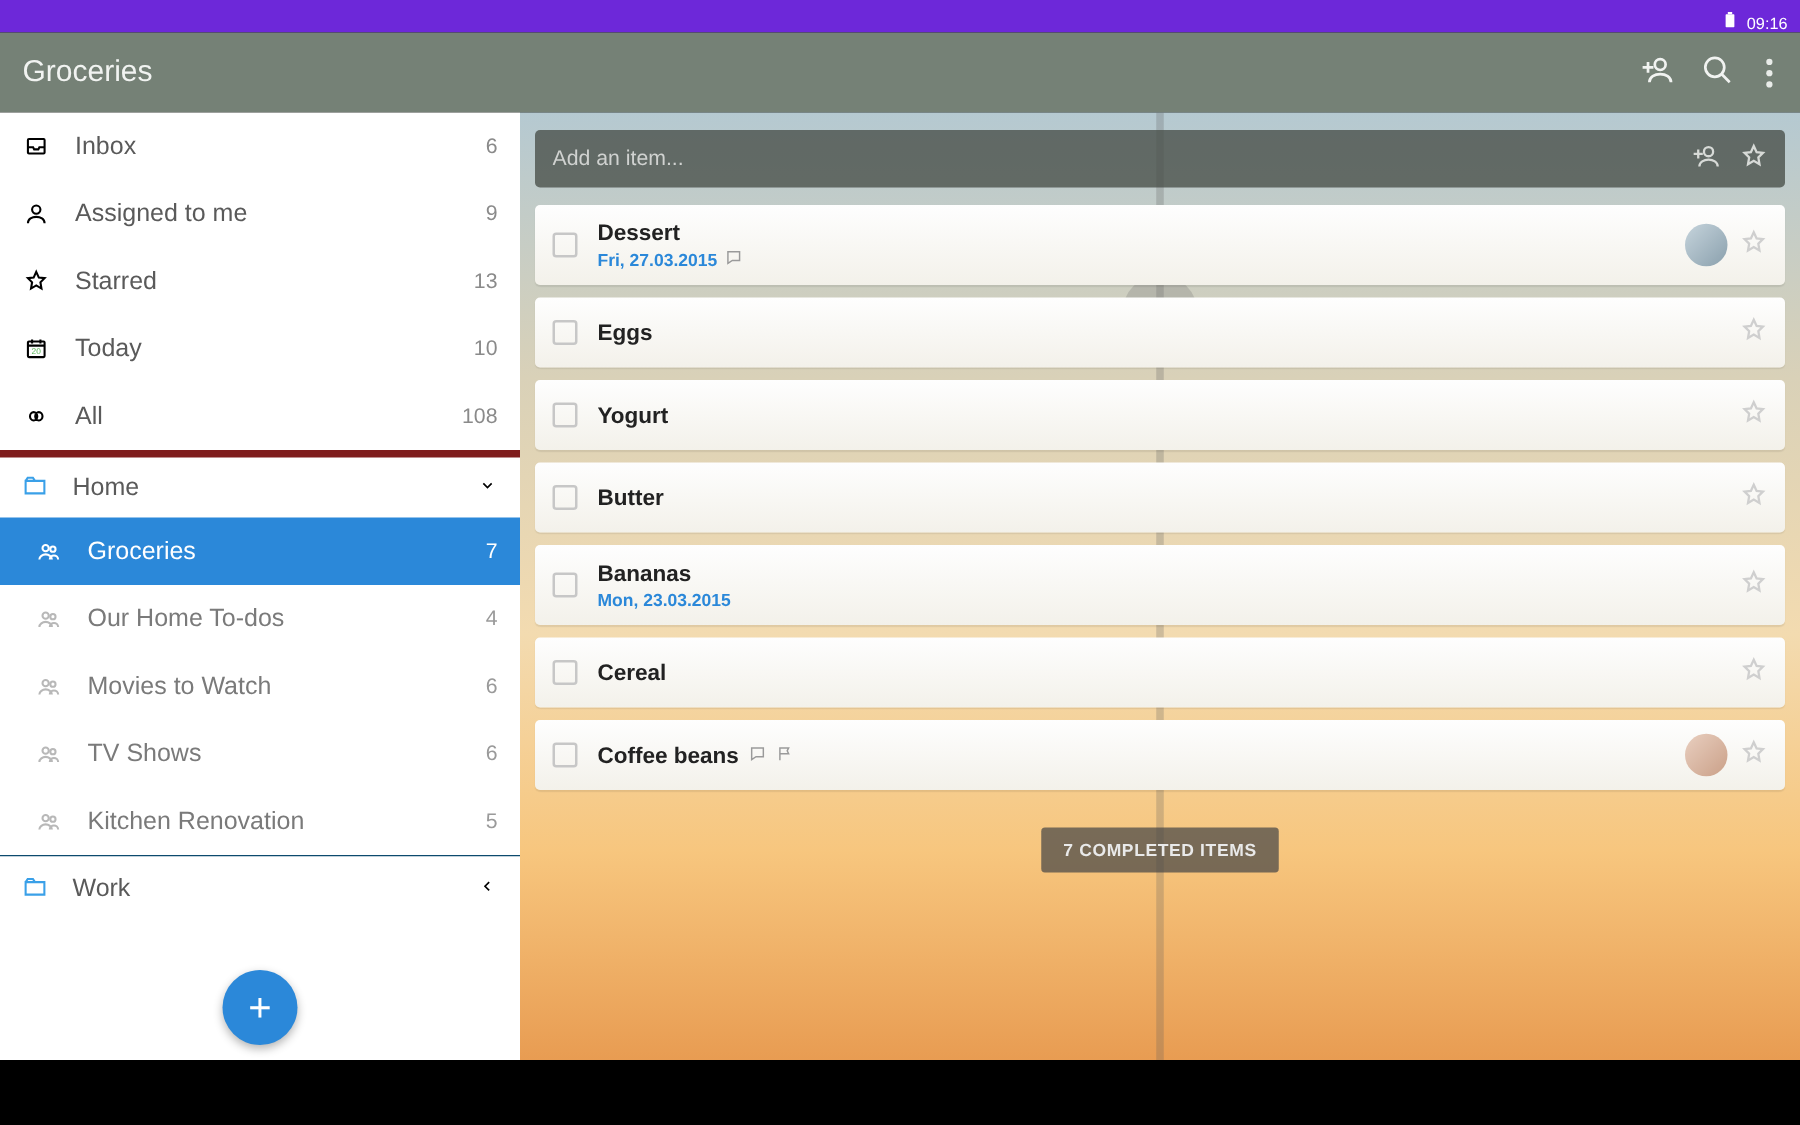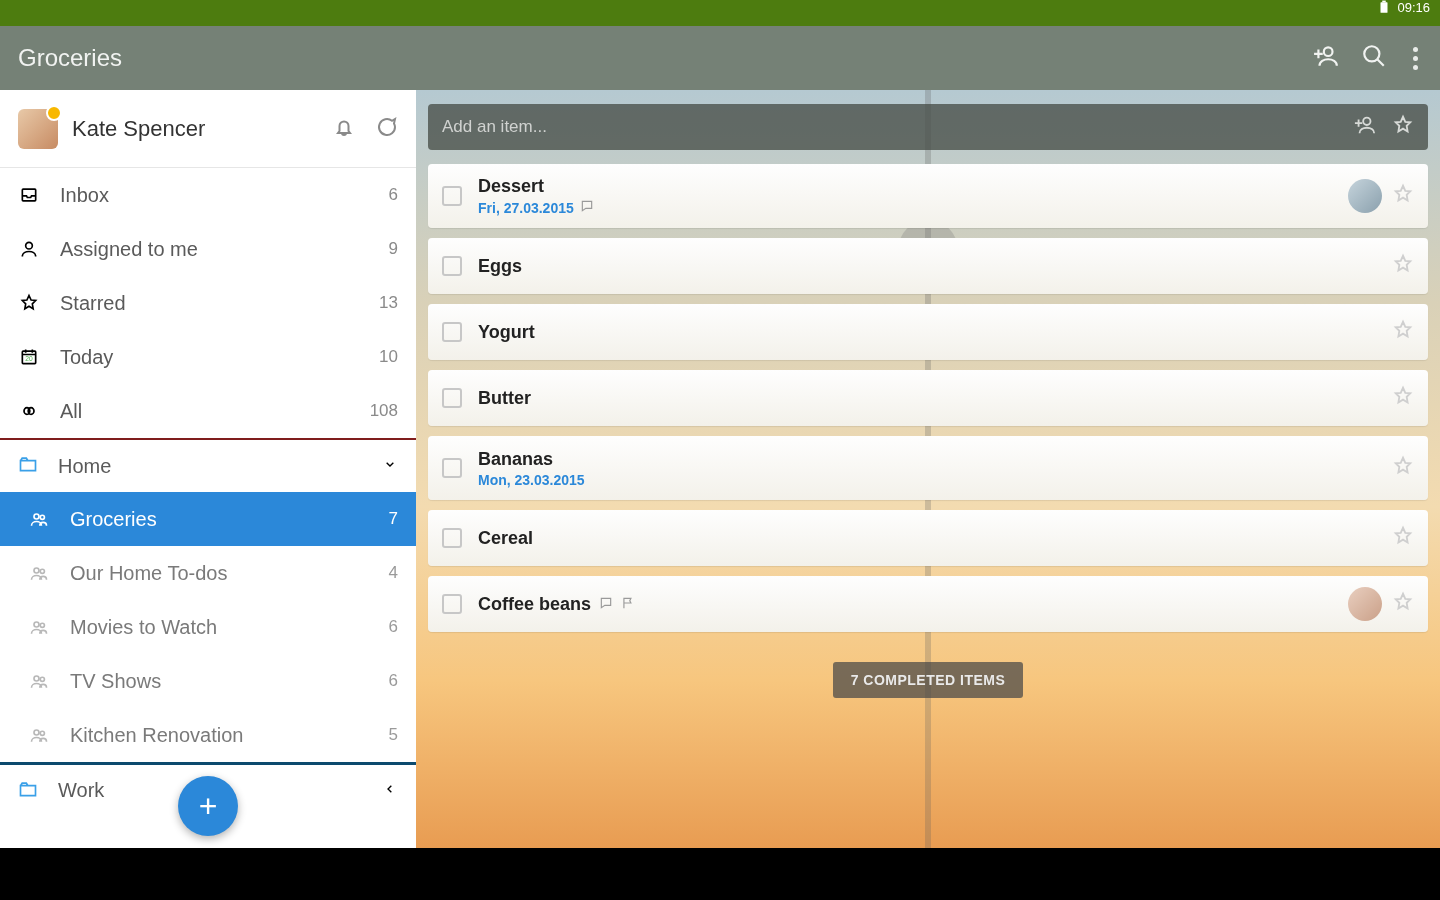--- a/index.html
+++ b/index.html
@@ -1,49 +1,49 @@
 <!DOCTYPE html>
 <html><head>
 <meta charset="utf-8">
 <style>
 * { margin: 0; padding: 0; box-sizing: border-box; font-family: "Helvetica Neue", Helvetica, Arial, sans-serif; }
 html, body { width: 1440px; height: 900px; overflow: hidden; background: #000; }
-.status-bar { height: 26px; background: #4d7c0f; color: #fff; display: flex; align-items: flex-start; justify-content: flex-end; padding: 0 10px; font-size: 13px; }
+.status-bar { height: 26px; background: #6d28d9; color: #fff; display: flex; align-items: flex-end; justify-content: flex-end; padding: 0 10px; font-size: 13px; }
 .status-bar .battery-icon { margin-right: 6px; }
 .app-bar { height: 64px; background: #758176; color: #f1f3f1; display: flex; align-items: center; padding: 0 18px; }
 .app-bar .title { font-size: 24px; font-weight: 400; flex: 1; }
 .app-bar .actions { display: flex; align-items: center; gap: 22px; }
 .app-bar .actions svg { width: 26px; height: 26px; }
 .kebab-dots { display: flex; flex-direction: column; gap: 4px; padding: 4px; }
 .kebab-dots span { width: 5px; height: 5px; border-radius: 50%; background: #e9ece9; }
 .content { display: flex; height: calc(900px - 26px - 64px - 52px); }
 .sidebar { width: 416px; background: #fff; display: flex; flex-direction: column; overflow: hidden; position: relative; }
 .user-row { display: flex; align-items: center; height: 78px; padding: 0 18px; border-bottom: 1px solid #e6e6e6; gap: 14px; }
 .avatar { width: 40px; height: 40px; border-radius: 6px; background: linear-gradient(135deg,#e8c9a8,#c78b63); position: relative; }
 .avatar::after { content:""; position:absolute; top:-4px; right:-4px; width:12px; height:12px; background:#f8b800; border-radius:50%; border:2px solid #fff; }
 .user-name { font-size: 22px; color: #333; flex: 1; }
 .user-icons { display: flex; gap: 18px; color: #8a8a8a; }
 .user-icons svg { width: 24px; height: 24px; }
 .smart-list { list-style: none; }
 .smart-list li { display: flex; align-items: center; height: 54px; padding: 0 18px; gap: 20px; cursor: pointer; }
 .smart-list li .icon { width: 22px; display: flex; justify-content: center; }
 .smart-list li .label { flex: 1; font-size: 20px; color: #5a5a5a; }
 .smart-list li .count { font-size: 17px; color: #8a8a8a; }
-.folder-row { display: flex; align-items: center; height: 54px; padding: 0 18px; gap: 20px; border-top: 2px solid #7f1d1d; cursor: pointer; }
+.folder-row { display: flex; align-items: center; height: 54px; padding: 0 18px; gap: 20px; border-top: 6px solid #7f1d1d; cursor: pointer; }
 .folder-row .label { flex: 1; font-size: 20px; color: #5a5a5a; }
 .caret svg { width: 16px; height: 16px; }
 .sublist { list-style: none; }
 .sublist li { display: flex; align-items: center; height: 54px; padding: 0 18px 0 28px; gap: 20px; cursor: pointer; }
 .sublist li .icon { width: 22px; display:flex; justify-content:center; color:#b8b8b8; }
 .sublist li .label { flex: 1; font-size: 20px; color: #7a7a7a; }
 .sublist li .count { font-size: 17px; color: #9a9a9a; }
 .sublist li.active { background: #2b88d9; }
 .sublist li.active .label, .sublist li.active .count { color: #fff; }
 .sublist li.active .icon { color:#fff; }
-.second-folder { border-top: 3px solid #0c4a6e; }
+.second-folder { border-top: 1px solid #0c4a6e; }
 .fab { position: absolute; left: 178px; bottom: 12px; width: 60px; height: 60px; border-radius: 50%; background: #2b88d9; color: #fff; display: flex; align-items: center; justify-content: center; font-size: 32px; box-shadow: 0 3px 8px rgba(0,0,0,.3); cursor: pointer; }
 
 .main { flex: 1; position: relative; background: linear-gradient(to bottom, #b5c9d1 0%, #d9d1b8 28%, #f3dbb0 55%, #f7c67e 78%, #e89c52 100%); padding: 14px 12px; overflow: hidden; }
 .tower { position: absolute; left: 50%; top: 0; transform: translateX(-50%); width: 44px; height: 100%; }
 .tower::before { content:""; position:absolute; left:50%; top:0; transform:translateX(-50%); width:6px; height:100%; background:rgba(90,90,90,.25);}
 .tower::after { content:""; position:absolute; left:50%; top:130px; transform:translateX(-50%); width:60px; height:60px; border-radius:50%; background:rgba(120,120,120,.28);}
 .add-bar { position: relative; height: 46px; background: rgba(72,78,72,.78); border-radius: 4px; display: flex; align-items: center; padding: 15px 14px; color: #d7dad7; gap: 20px; margin-bottom: 14px; }
 .add-bar input { flex: 1; background: transparent; border: none; outline: none; color: #eaeaea; font-size: 17px; }
 .add-bar input::placeholder { color: #d0d2d0; }
 .add-bar .right { display:flex; gap:16px; align-items:center; }
@@ -95,33 +95,20 @@
         <span></span>
         <span></span>
         <span></span>
       </span>
   </div>
 </div>
 
 <div class="content">
 
   <aside class="sidebar">
-    <div class="user-row">
-      <div class="avatar"></div>
-      <div class="user-name">Kate Spencer</div>
-      <div class="user-icons">
-        <span><svg viewBox="0 0 24 24">
-              <path d="M6 18h12l-1.5-2V11a4.5 4.5 0 0 0-9 0v5L6 18z"></path>
-              <path d="M10 18a2 2 0 0 0 4 0"></path>
-            </svg></span>
-        <span><svg viewBox="0 0 24 24">
-              <path d="M21 12a8 8 0 1 1-3-6.2L21 4l-1 4.5A8 8 0 0 1 21 12z"></path>
-            </svg></span>
-      </div>
-    </div>
 
     <ul class="smart-list" id="smart-list">
         <li>
           <span class="icon">
             <svg width="20" height="20" viewBox="0 0 24 24" stroke="#3aa0e8">
               <rect x="4" y="5" width="16" height="14" rx="1"></rect>
               <path d="M4 13h5l1 2h4l1-2h5"></path>
             </svg>
           </span>
     <span class="label">Inbox</span>

